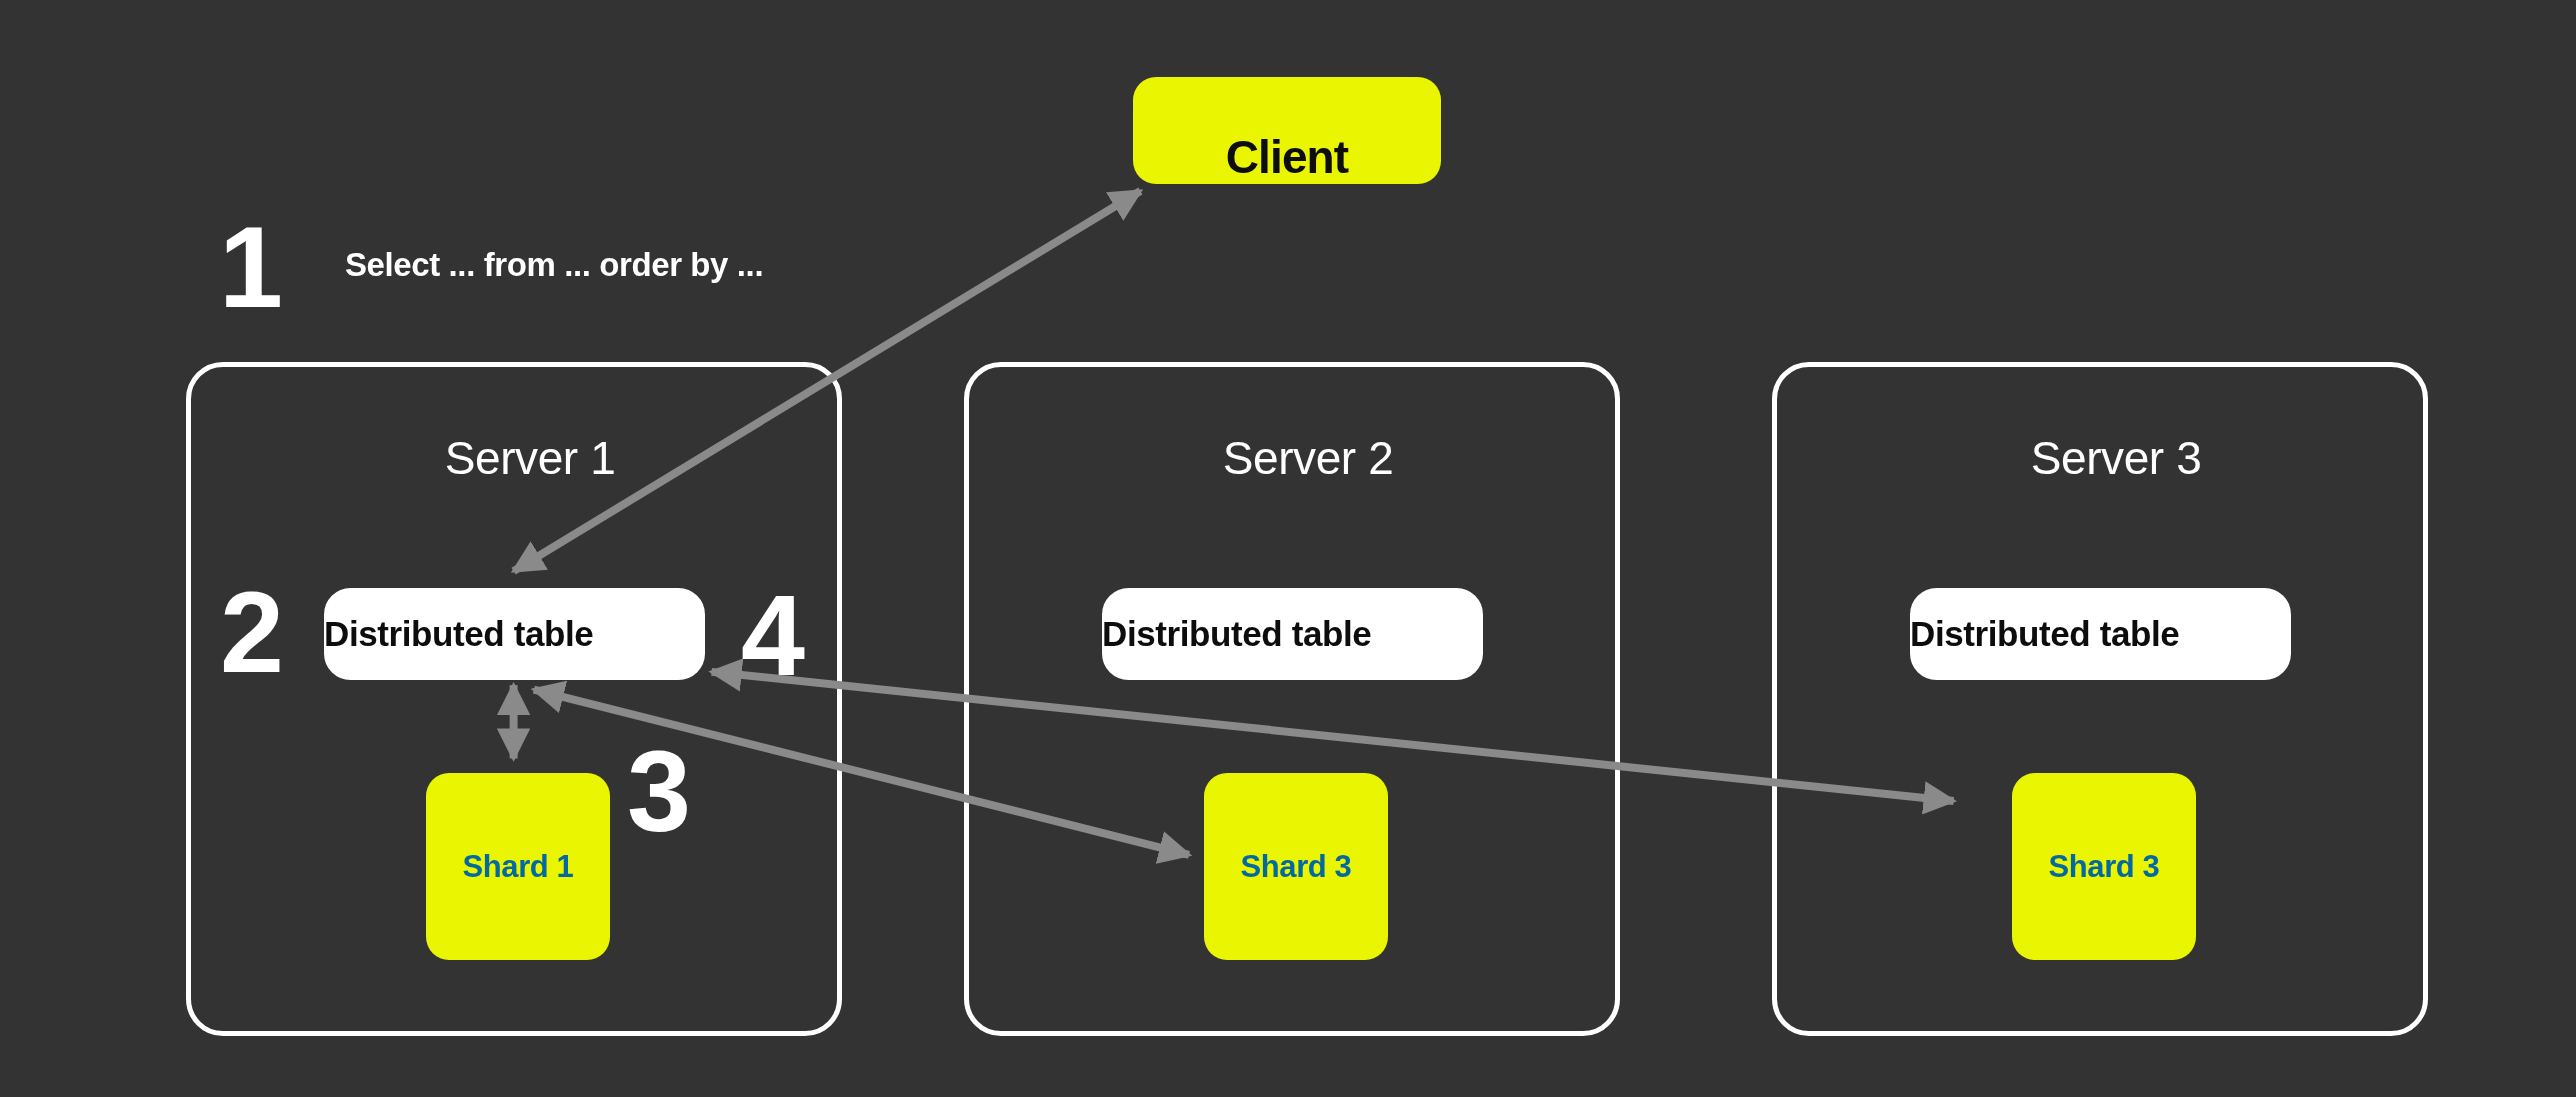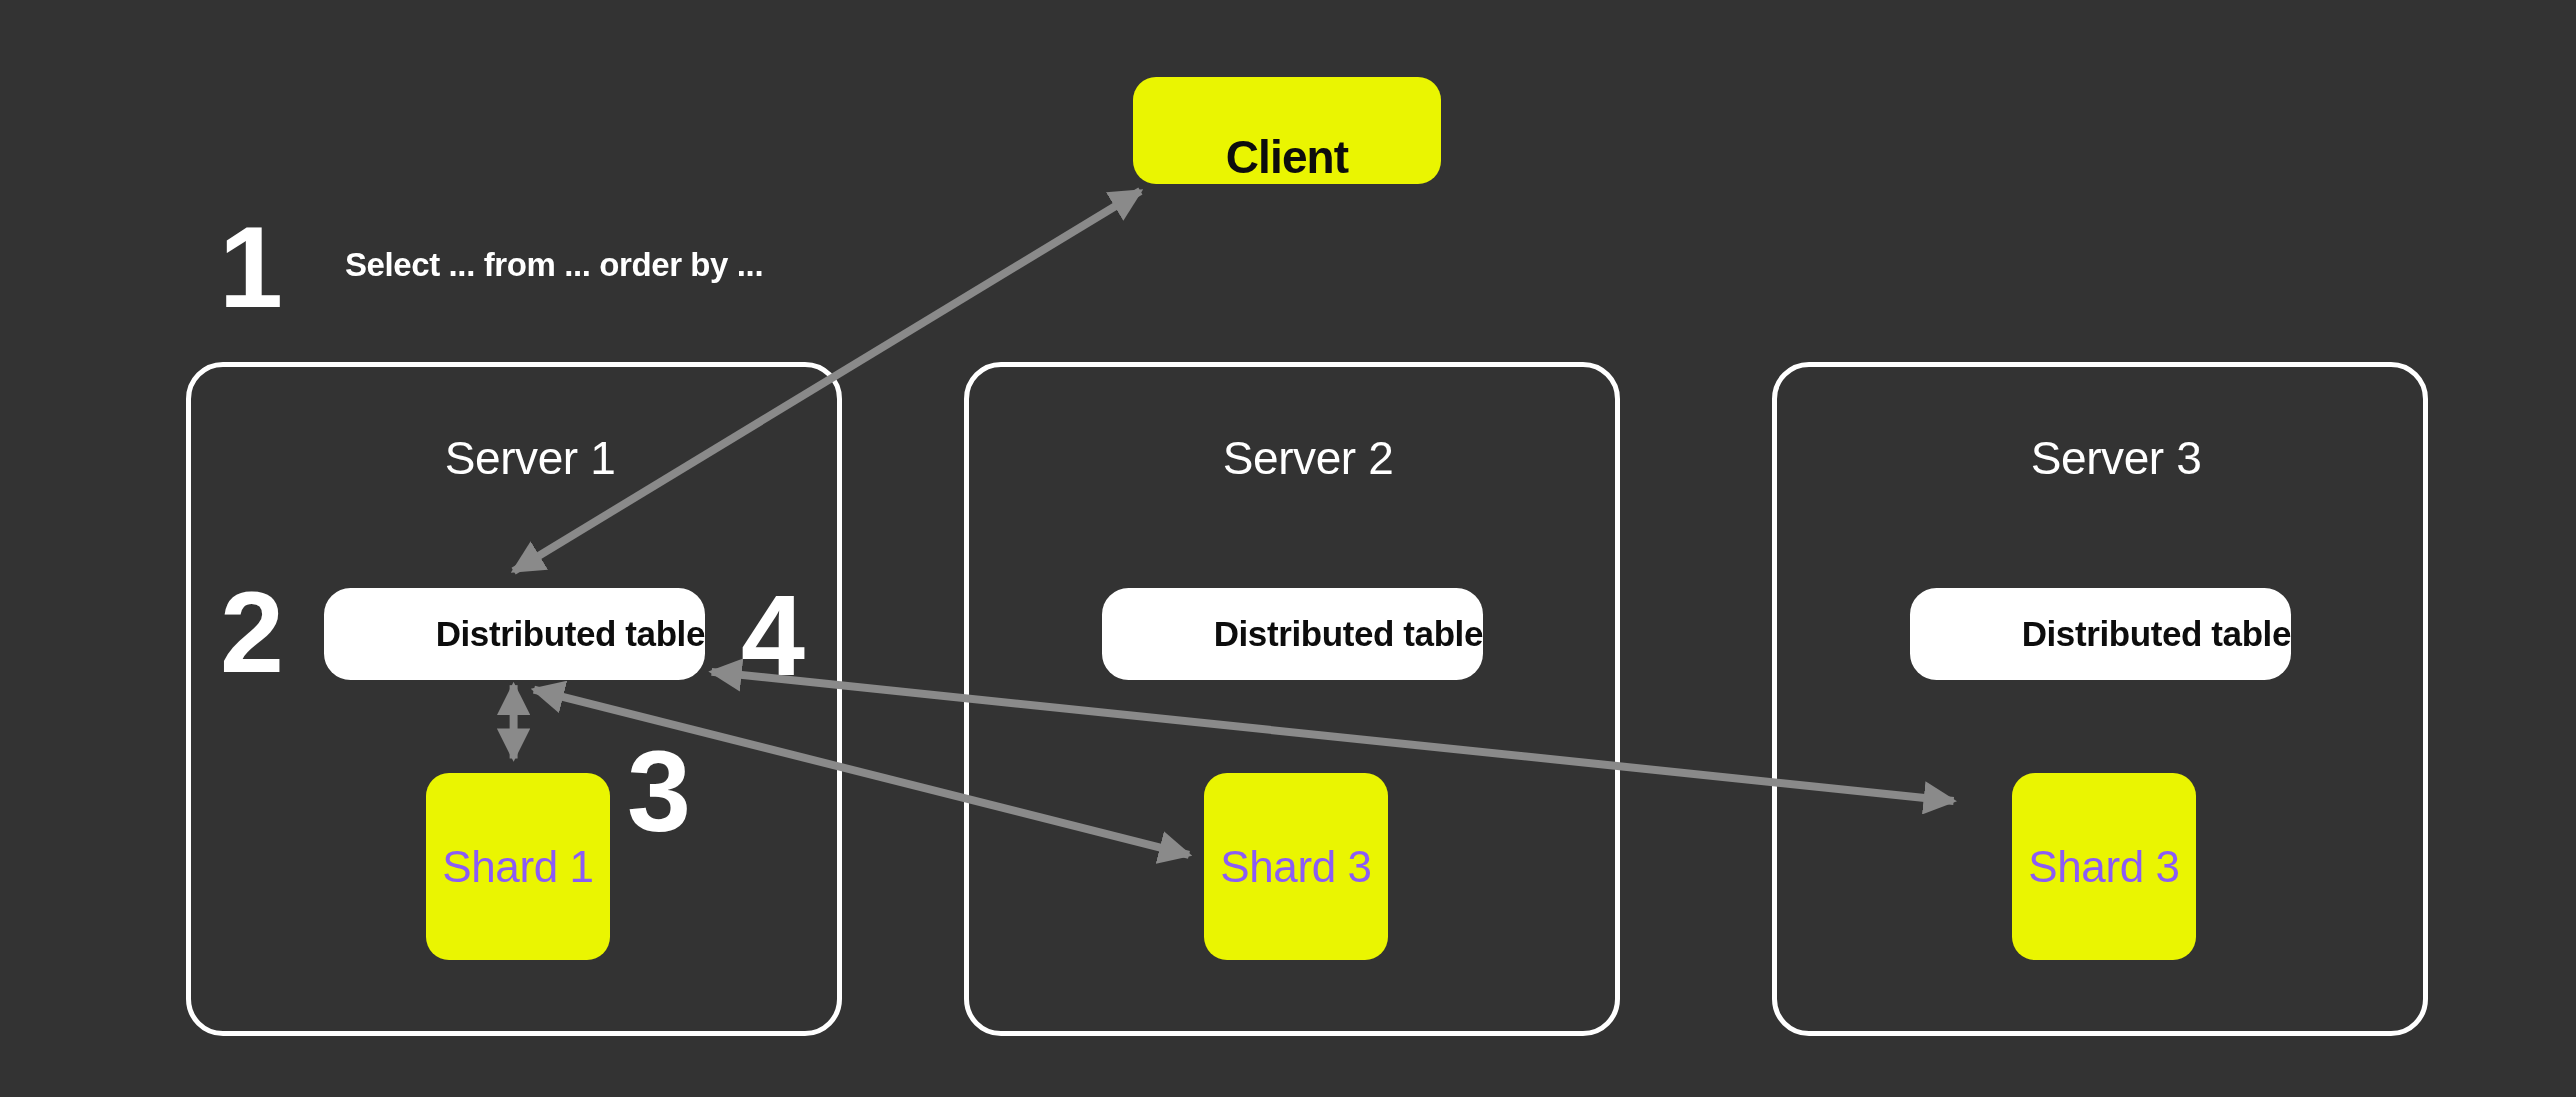--- a/index.html
+++ b/index.html
@@ -81,36 +81,36 @@
     letter-spacing: -0.4px;
     padding-left: 16px;
   }
 
   .dist-table {
     position: absolute;
     left: 133px; top: 221px;
     width: 381px; height: 92px;
     background: #ffffff;
     border-radius: 26.5px;
-    display: flex; align-items: center; justify-content: flex-end;
+    display: flex; align-items: center; justify-content: flex-start;
   }
   .dist-table span {
     font-size: 35px; font-weight: 700; color: #0d0d0d; letter-spacing: -0.4px;
   }
 
   .shard {
     position: absolute;
     left: 235px; top: 406px;
     width: 184px; height: 187px;
     background: #EAF501;
     border-radius: 23px;
     display: flex; align-items: center; justify-content: center;
   }
   .shard span {
-    font-size: 44px; font-weight: 400; color: #8b5cf6; letter-spacing: -0.4px;
+    font-size: 31px; font-weight: 700; color: #0369a1; letter-spacing: -0.4px;
   }
 
   
   #arrows {
     position: absolute;
     left: 0; top: 0;
     width: 2576px; height: 1098px;
     pointer-events: none;
   }
   #arrows line {

